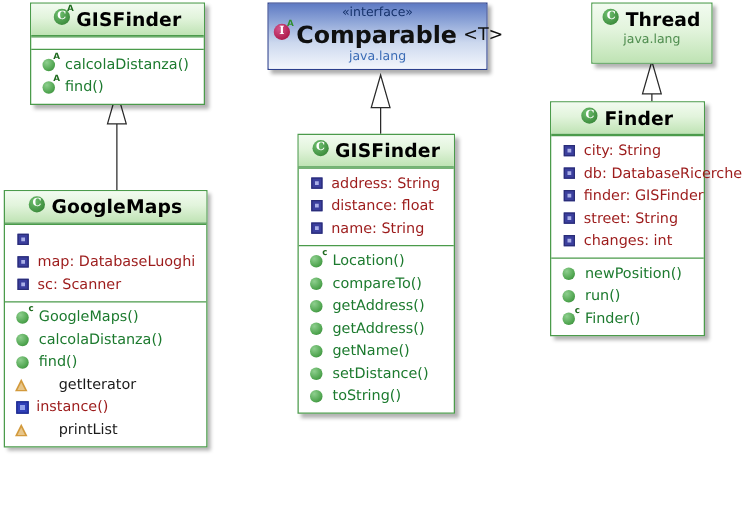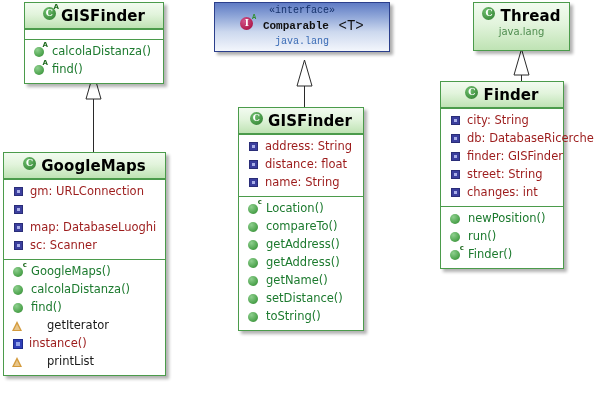--- a/index.html
+++ b/index.html
@@ -47,21 +47,21 @@
     white-space:nowrap;
   }
   .stereo{
     display:block;
     font-size:10px;
     color:#16326b;
     line-height:13px;
   }
   .iface-name{
     font-weight:bold;
-    font-size:11px;
+    font-size:19px;
     color:#101010;
     vertical-align:middle;
   }
   .iface-generic{
     font-size:14px;
     color:#101010;
     vertical-align:middle;
   }
   .pkg{
     display:block;
@@ -241,24 +241,20 @@
 
   <div class="node" style="left:3px;top:152px;width:163px;">
     <div class="box">
       <div class="hdr">
         <span class="ic-class"></span>
         <span class="cname">GoogleMaps</span>
       </div>
       <div class="compart">
         <div class="row attr">
           <span class="ic-field"></span>
-          <span class="lbl">gm: URLConnection</span>
-        </div>
-        <div class="row attr">
-          <span class="ic-field"></span>
         </div>
         <div class="row attr">
           <span class="ic-field"></span>
           <span class="lbl">map: DatabaseLuoghi</span>
         </div>
         <div class="row attr">
           <span class="ic-field"></span>
           <span class="lbl">sc: Scanner</span>
         </div>
       </div>
@@ -286,21 +282,21 @@
           <span class="lbl">instance()</span>
         </div>
         <div class="row warnrow">
           <span class="ic-warn"></span>
           <span class="lbl">printList</span>
         </div>
       </div>
     </div>
   </div>
 
-  <div class="node" style="left:214px;top:2px;width:176px;font-family:Liberation Mono, monospace;">
+  <div class="node" style="left:214px;top:2px;width:176px;">
     <div class="box iface">
       <div class="hdr-iface">
         <span class="stereo">«interface»</span>
         <span class="ic-iface"><span class="sup">A</span></span>
         <span class="iface-name">Comparable</span>
         <span class="iface-generic">&lt;T&gt;</span>
         <span class="pkg">java.lang</span>
       </div>
     </div>
   </div>

